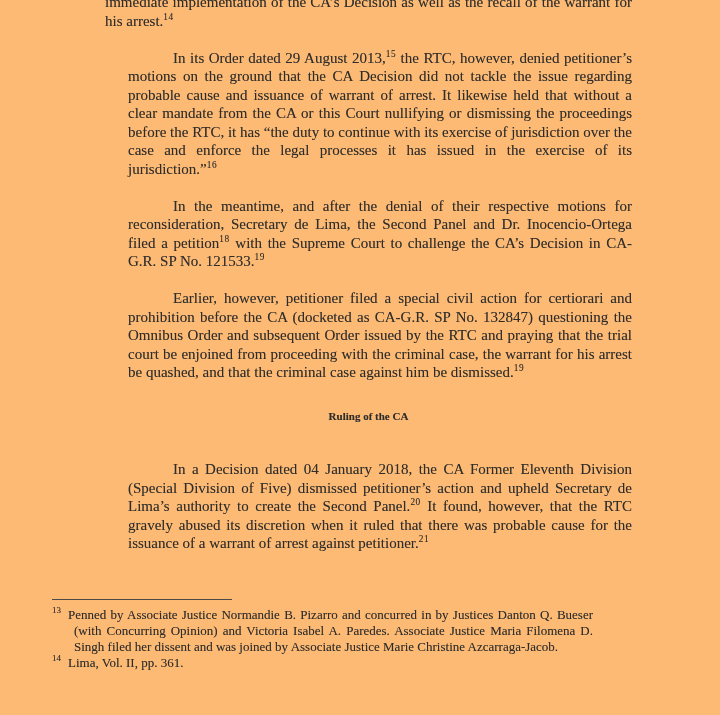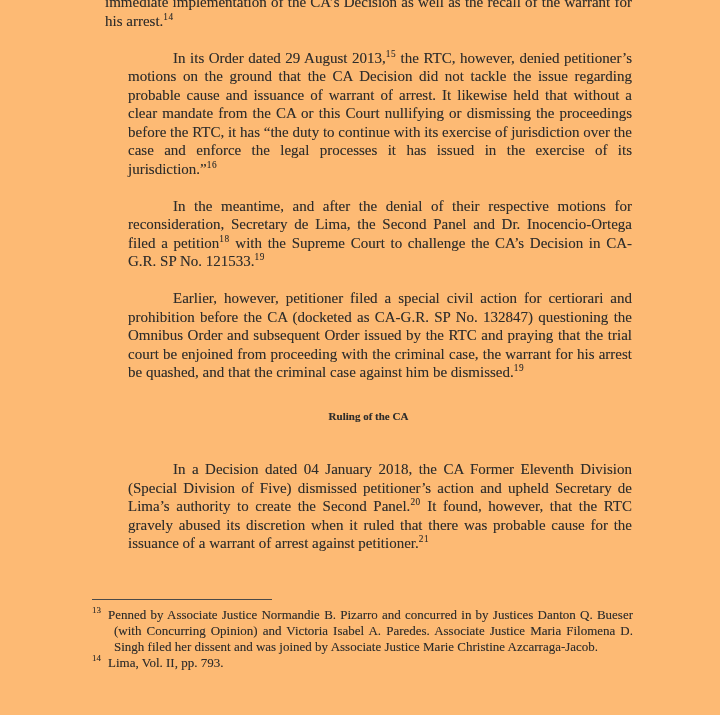--- a/index.html
+++ b/index.html
@@ -38,21 +38,21 @@
   }
   sup.fn-ref {
     font-size: 0.62em;
     line-height: 0;
     vertical-align: super;
     letter-spacing: 0.5px;
   }
   .seg-italic { }
   .seg-underline { }
   .footnote-area {
-    margin-left: 92px;
+    margin-left: 52px;
     margin-top: 46px;
     width: 541px;
   }
   .footnote-rule {
     width: 180px;
     border: 0;
     border-top: 1.6px solid #4b4a48;
     margin: 0 0 7px 0;
   }
   .footnote {
@@ -81,16 +81,16 @@
       <p class="para indent"><span class="seg-normal">In its Order dated 29 August 2013,</span><sup class="fn-ref">15</sup><span class="seg-normal"> the RTC, however, denied petitioner’s motions on the ground that the CA Decision did not tackle the issue regarding probable cause and issuance of warrant of arrest. It likewise held that without a clear mandate from the CA or this Court nullifying or dismissing the proceedings before the RTC, it has “the duty to continue with its exercise of jurisdiction over the case and enforce the legal processes it has issued in the exercise of its jurisdiction.”</span><sup class="fn-ref">16</sup></p>
       <p class="para indent"><span class="seg-normal">In the meantime, and after the denial of their respective motions for reconsideration, Secretary de Lima, the Second Panel and Dr. Inocencio-Ortega filed a petition</span><sup class="fn-ref">18</sup><span class="seg-normal"> with the Supreme Court to challenge the CA’s Decision in CA-G.R. SP No. 121533.</span><sup class="fn-ref">19</sup></p>
       <p class="para indent"><span class="seg-normal">Earlier, however, petitioner filed a special civil action for </span><span class="seg-italic">certiorari</span><span class="seg-normal"> and prohibition before the CA (docketed as CA-G.R. SP No. 132847) questioning the </span><span class="seg-italic">Omnibus Order</span><span class="seg-normal"> and subsequent </span><span class="seg-italic">Order</span><span class="seg-normal"> issued by the RTC and praying that the trial court be enjoined from proceeding with the criminal case, the warrant for his arrest be quashed, and that the criminal case against him be dismissed.</span><sup class="fn-ref">19</sup></p>
       <h3 class="heading">Ruling of the CA</h3>
       <p class="para indent"><span class="seg-normal">In a Decision dated 04 January 2018, the CA Former Eleventh Division (Special Division of Five) </span><span class="seg-underline">dismissed</span><span class="seg-normal"> petitioner’s action and upheld Secretary de Lima’s authority to create the Second Panel.</span><sup class="fn-ref">20</sup><span class="seg-normal"> It found, however, that the RTC gravely abused its discretion when it ruled that there was probable cause for the issuance of a warrant of arrest against petitioner.</span><sup class="fn-ref">21</sup></p>
     </div>
   <div class="footnote-area">
     <hr class="footnote-rule">
     <div>
         <p class="footnote"><span class="fn-num">13</span><span class="seg-normal">Penned by Associate Justice Normandie B. Pizarro and concurred in by Justices Danton Q. Bueser (with Concurring Opinion) and Victoria Isabel A. Paredes. Associate Justice Maria Filomena D. Singh filed her dissent and was joined by Associate Justice Marie Christine Azcarraga-Jacob.</span></p>
-        <p class="footnote"><span class="fn-num">14</span><span class="seg-italic">Lima</span><span class="seg-normal">, Vol. II, pp. 793.</span></p>
+        <p class="footnote"><span class="fn-num">14</span><span class="seg-italic">Lima</span><span class="seg-normal">, Vol. II, pp. 361.</span></p>
       </div>
   </div>
 </div>
 
 </body></html>

